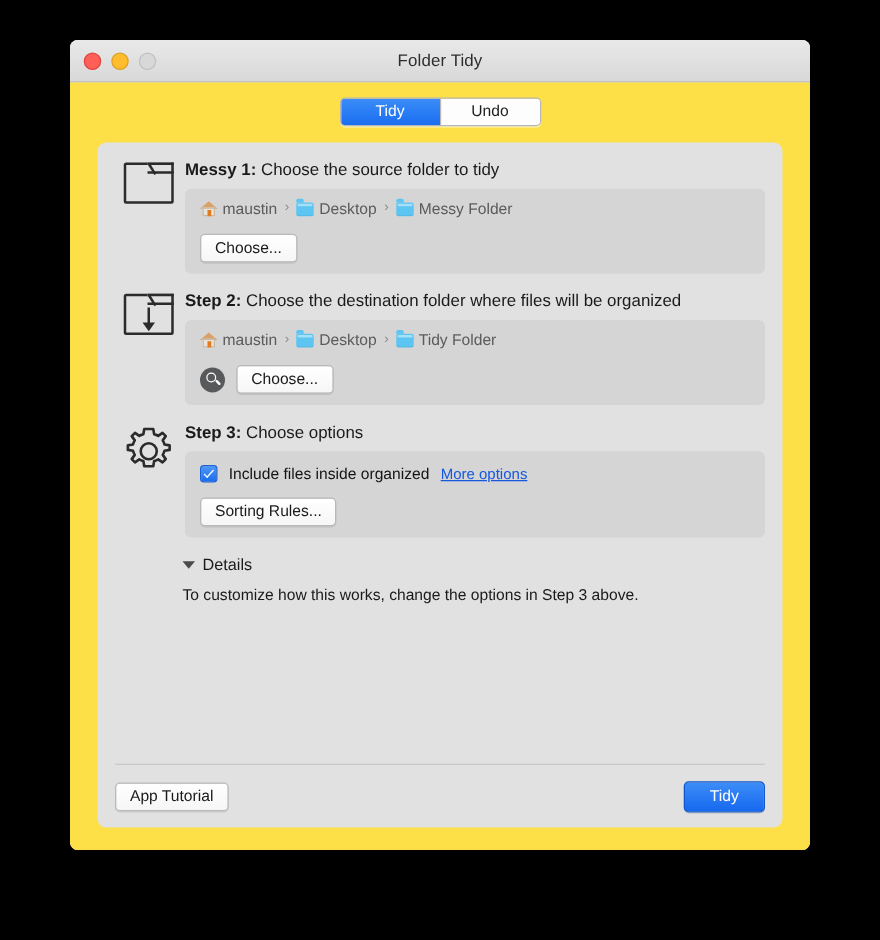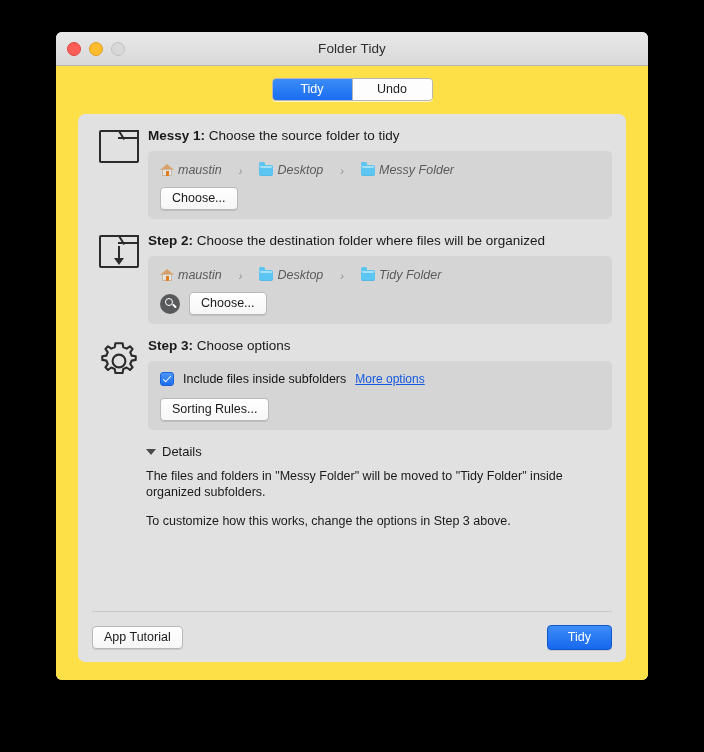--- a/index.html
+++ b/index.html
@@ -138,26 +138,25 @@
   .subpanel {
     background: #d5d5d5;
     border-radius: 5px;
     padding: 9px 12px 9px 12px;
     position: relative;
   }
 
   
   .crumbs {
     display: flex;
-    align-items: flex-end;
+    align-items: flex-start;
     font-size: 12.5px;
     color: #5b5b5b;
-    gap: 16px;
+    gap: 5px;
     height: 17px;
-    font-style: italic;
   }
   .crumb { display: flex; align-items: center; gap: 4px; }
   .sep { color: #8a8a8a; font-size: 11px; padding: 0 1px; }
 
   .folder-mini {
     width: 14px; height: 11px;
     background: #5cc5f2;
     border-radius: 1.5px 2px 2px 2px;
     position: relative;
     box-shadow: inset 0 -1px 0 rgba(0,0,0,0.06);
@@ -513,36 +512,35 @@
         <div class="step-main">
           <div class="step-title">
             <b>Step 3:</b>
             <span class="desc">Choose options</span>
           </div>
           <div class="subpanel">
             <div class="opts-row">
               <div class="checkbox">
                   <span class="tick"></span>
                 </div>
-              <span class="opt-label">Include files inside subfolders</span>
+              <span class="opt-label">Include files inside organized</span>
               <span class="link">More options</span>
             </div>
             <div class="sorting-wrap">
               <span class="btn">Sorting Rules...</span>
             </div>
           </div>
         </div>
       </div>
 
       <div class="details">
         <div class="details-head">
           <span class="tri"></span>
           <span>Details</span>
         </div>
-        <p>The files and folders in "Messy Folder" will be moved to "Tidy Folder" inside organized subfolders.</p>
         <p>To customize how this works, change the options in Step 3 above.</p>
       </div>
 
       <div class="footer">
         <div class="divider"></div>
         <div class="footer-row">
           <span class="btn">App Tutorial</span>
           <span class="btn btn-primary">Tidy</span>
         </div>
       </div>

